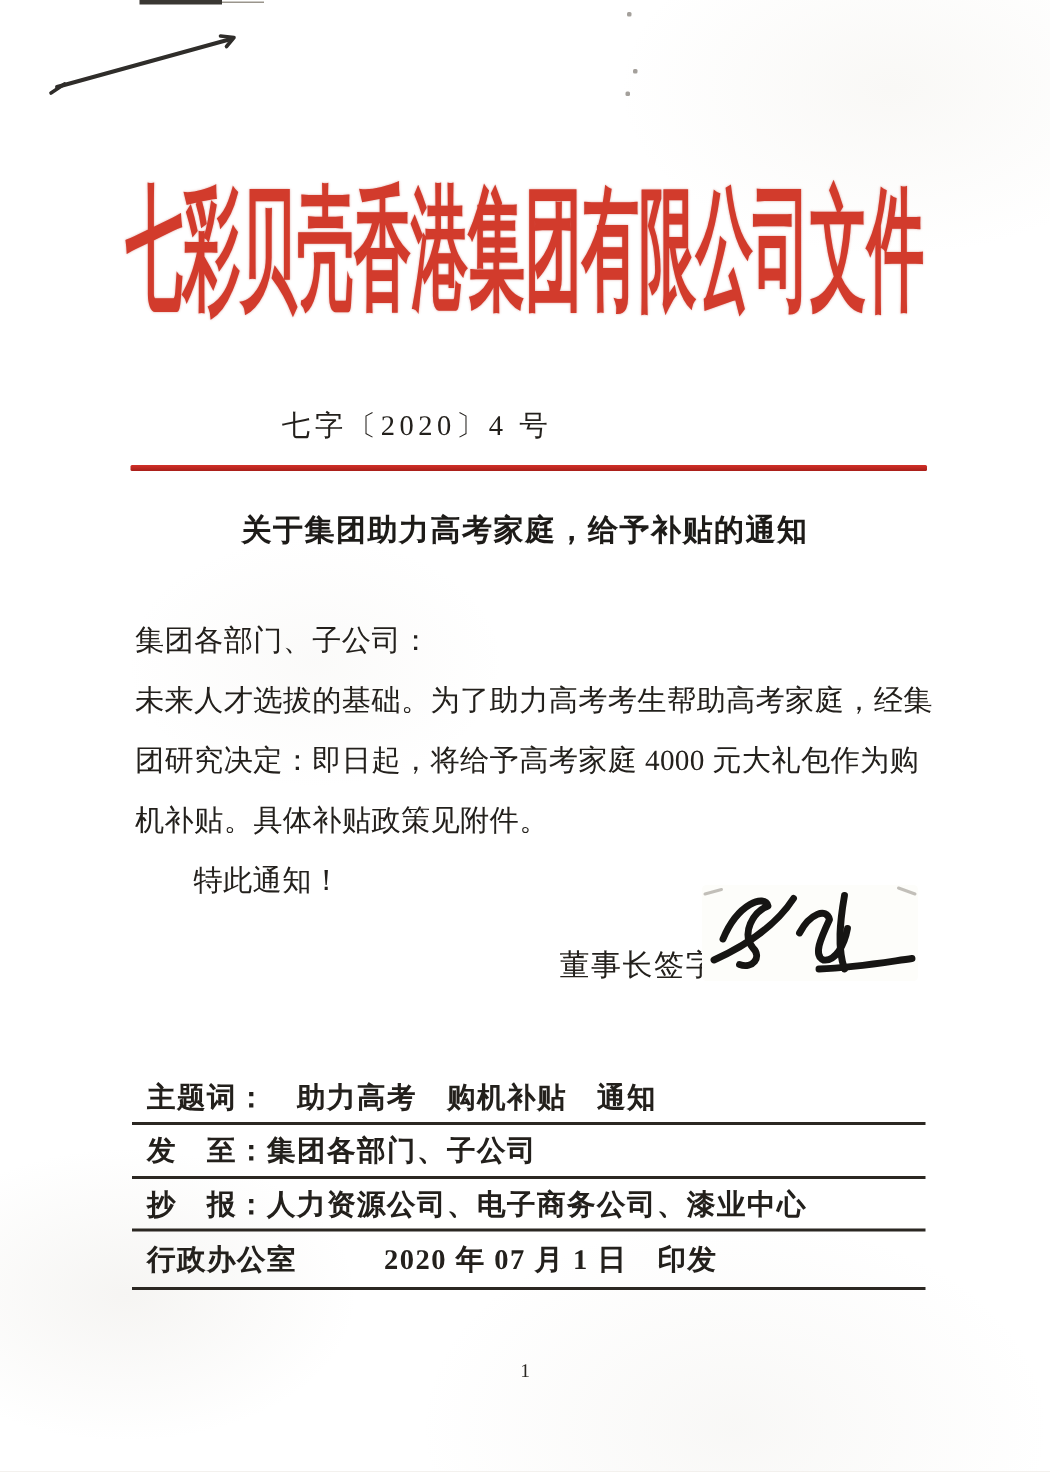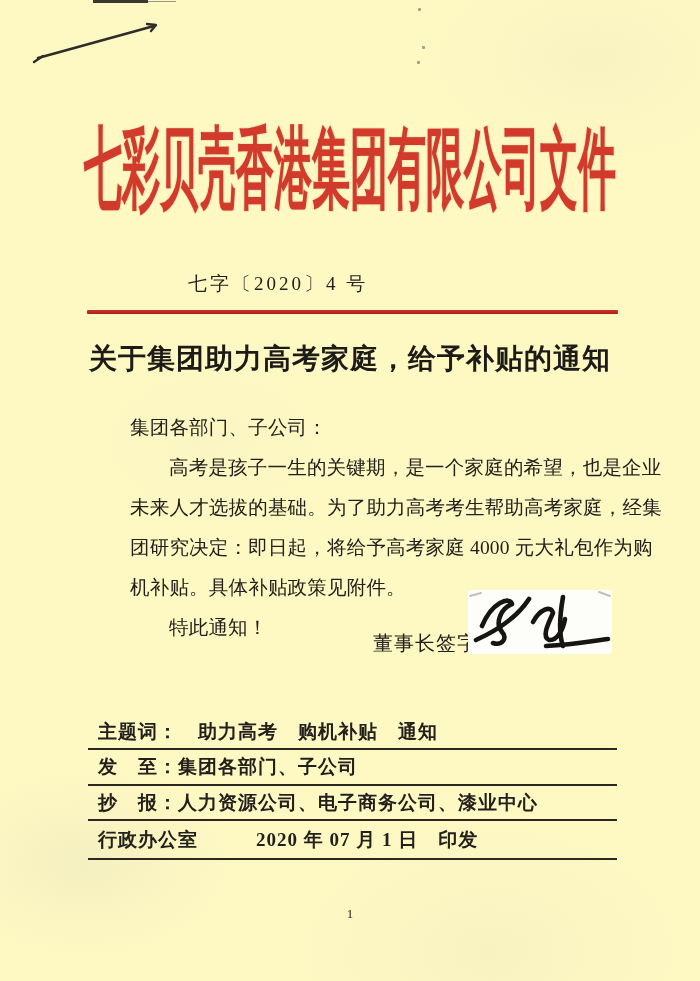--- a/index.html
+++ b/index.html
@@ -1,18 +1,18 @@
 <!DOCTYPE html>
 <html><head>
 <meta charset="utf-8">
 <style>
   html,body{margin:0;padding:0;background:#e9e7e1;}
   .page{
     position:relative;width:700px;height:981px;margin:0 auto;overflow:hidden;
-    background:#fef9c3;
+    background:#ffffff;
     font-family:"Liberation Serif","DejaVu Serif",serif;color:#23201c;
   }
   .page::before{ 
     content:"";position:absolute;inset:0;pointer-events:none;
     background:
       radial-gradient(220px 140px at 12% 88%, rgba(188,182,168,.14), transparent 70%),
       radial-gradient(260px 160px at 85% 6%, rgba(205,198,180,.12), transparent 70%),
       radial-gradient(180px 120px at 30% 45%, rgba(200,194,180,.08), transparent 70%),
       radial-gradient(300px 200px at 70% 97%, rgba(190,184,170,.10), transparent 70%);
   }
@@ -33,26 +33,26 @@
   .doc-number{
     position:absolute;top:271px;left:0;width:556px;text-align:center;
     font-size:19px;letter-spacing:3px;color:#2a2username:#2a2722;
   }
   .red-rule{
     position:absolute;top:310px;left:87px;width:531px;height:4px;
     background:linear-gradient(#d23028,#a81f1a);border-radius:1px;
   }
   .notice-title{
     position:absolute;top:340px;left:0;width:700px;text-align:center;
-    font-size:28px;font-weight:700;letter-spacing:1px;color:#1d1b18;white-space:nowrap;
+    font-size:20px;font-weight:700;letter-spacing:1px;color:#1d1b18;white-space:nowrap;
   }
 
   
   .body-block{position:absolute;left:90px;top:408px;width:526px;font-size:19.5px;line-height:40px;letter-spacing:.2px;}
-  .body-line{white-space:nowrap;margin-left:40px;}
+  .body-line{white-space:nowrap;}
   .indent{text-indent:2em;}
 
   
   .sig-label{position:absolute;left:373px;top:630px;font-size:20px;letter-spacing:1px;white-space:nowrap;}
   .sig-wrap{position:absolute;left:466px;top:588px;width:148px;height:72px;}
   .issue-date{position:absolute;left:388px;top:666px;font-size:22px;letter-spacing:1px;white-space:nowrap;}
 
   
   .footer-table{position:absolute;left:88px;top:715px;width:529px;font-size:19px;font-weight:700;}
   .t-row{display:flex;align-items:center;border-bottom:2px solid #2b2722;padding-left:10px;white-space:nowrap;letter-spacing:1px;}
@@ -79,21 +79,20 @@
   <div class="dot dot3"></div>
 
   <div class="org-title">七彩贝壳香港集团有限公司文件</div>
   <div class="doc-number">七字〔2020〕4 号</div>
   <div class="red-rule"></div>
 
   <div class="notice-title">关于集团助力高考家庭，给予补贴的通知</div>
 
   <div class="body-block">
     <div class="body-line">集团各部门、子公司：</div>
-    <div class="body-line indent">高考是孩子一生的关键期，是一个家庭的希望，也是企业</div>
     <div class="body-line">未来人才选拔的基础。为了助力高考考生帮助高考家庭，经集</div>
     <div class="body-line">团研究决定：即日起，将给予高考家庭 4000 元大礼包作为购</div>
     <div class="body-line">机补贴。具体补贴政策见附件。</div>
     <div class="body-line indent">特此通知！</div>
   </div>
 
   <div class="sig-label">董事长签字：</div>
   <div class="sig-wrap">
     <svg viewBox="0 0 148 72" width="148" height="72">
       <rect x="2" y="2" width="144" height="64" rx="3" fill="#fdfdfa"></rect>

